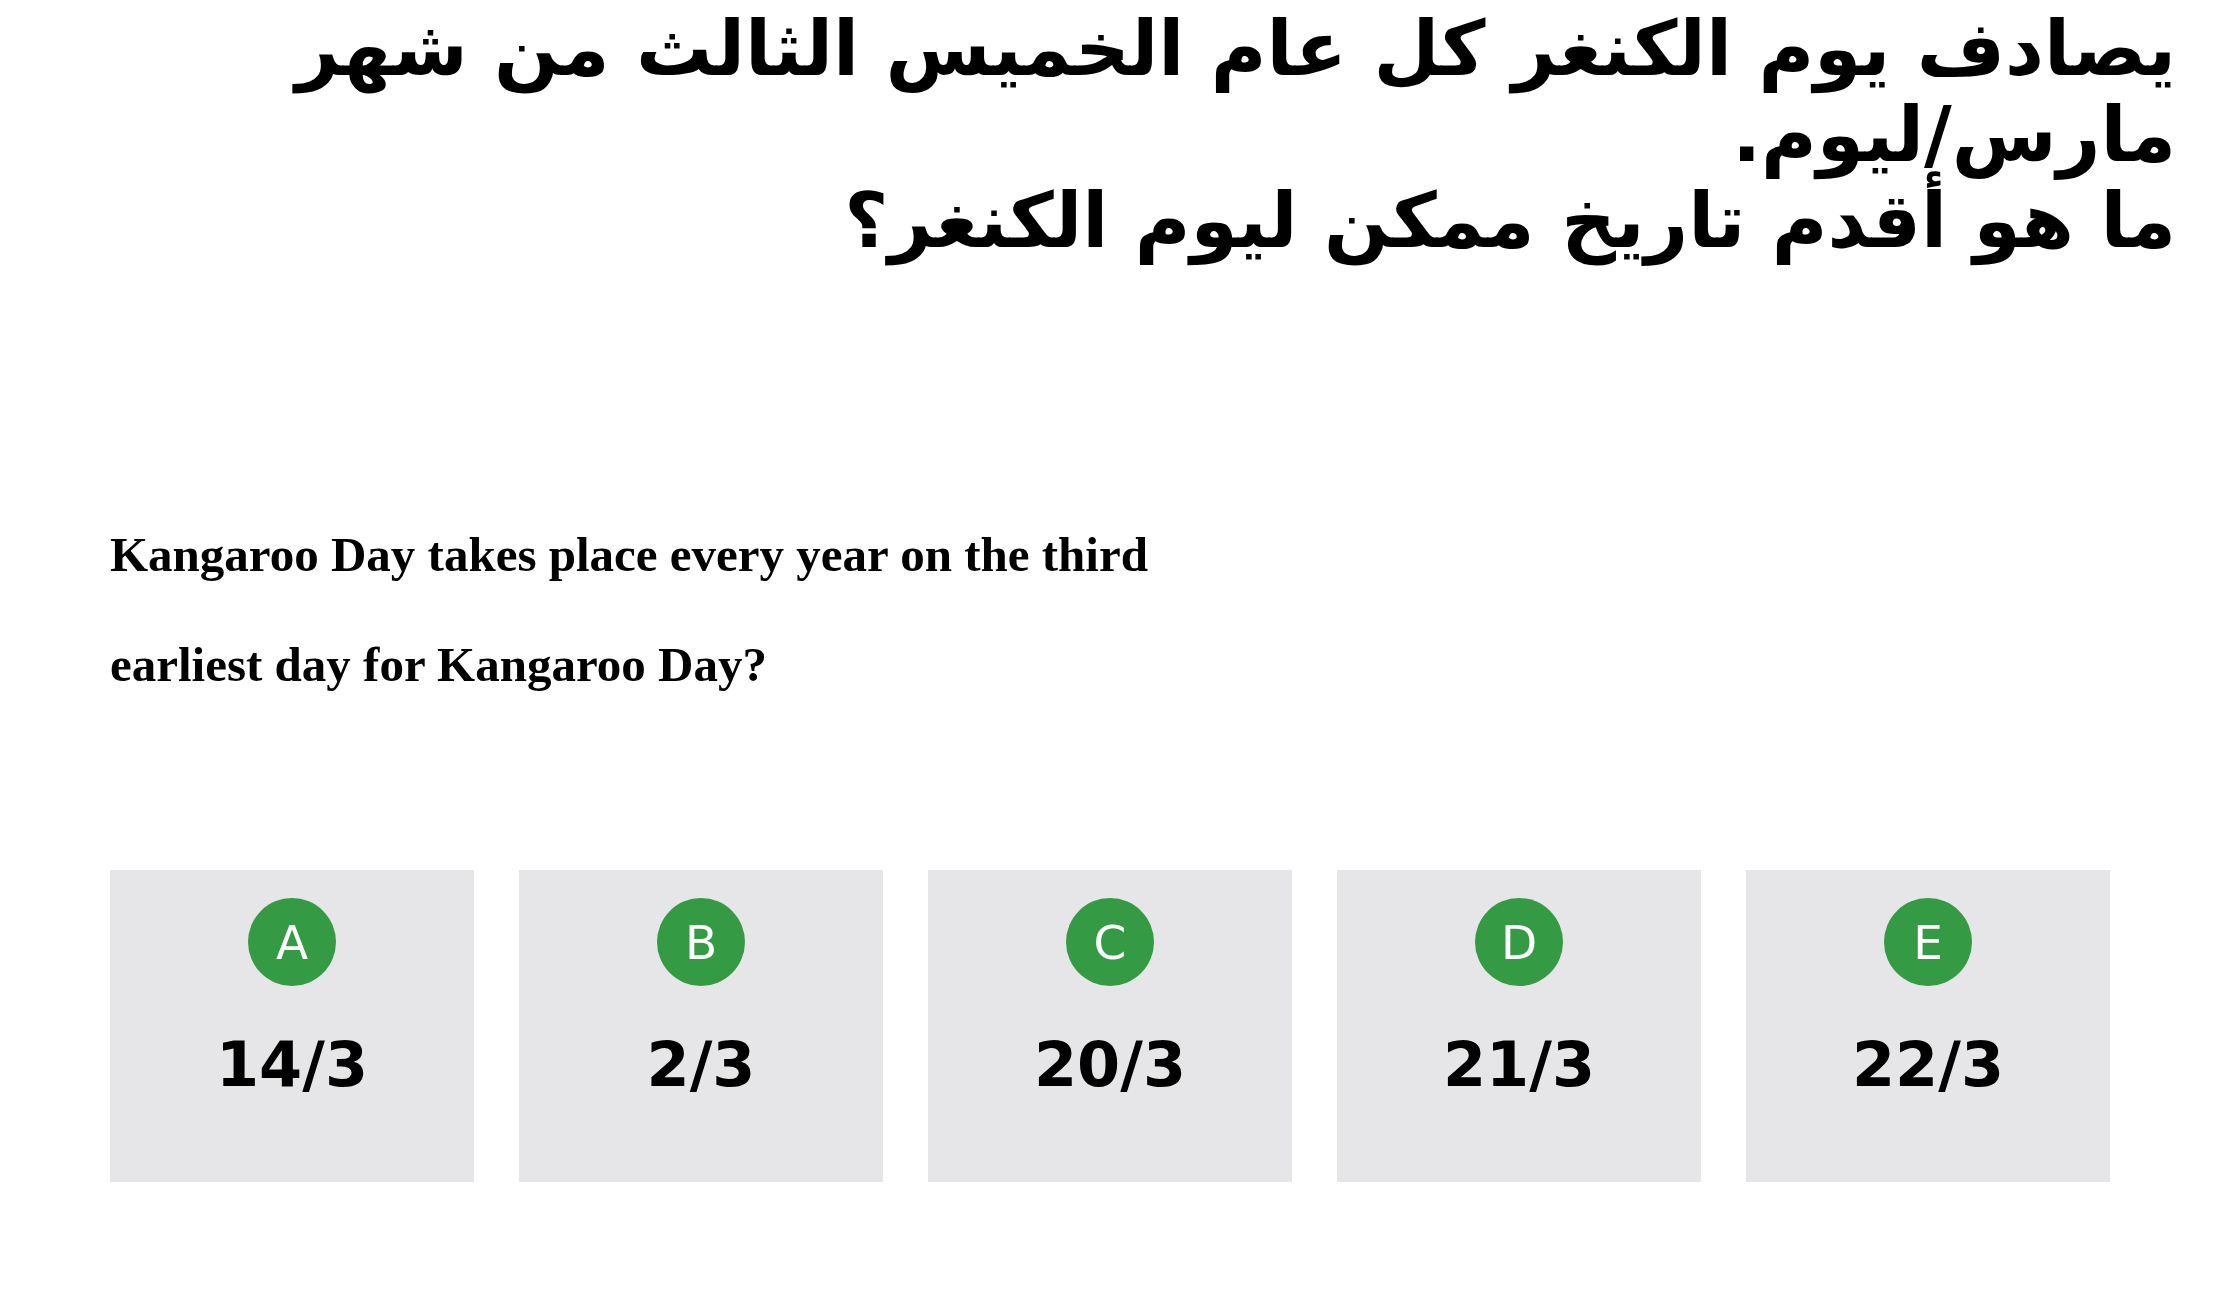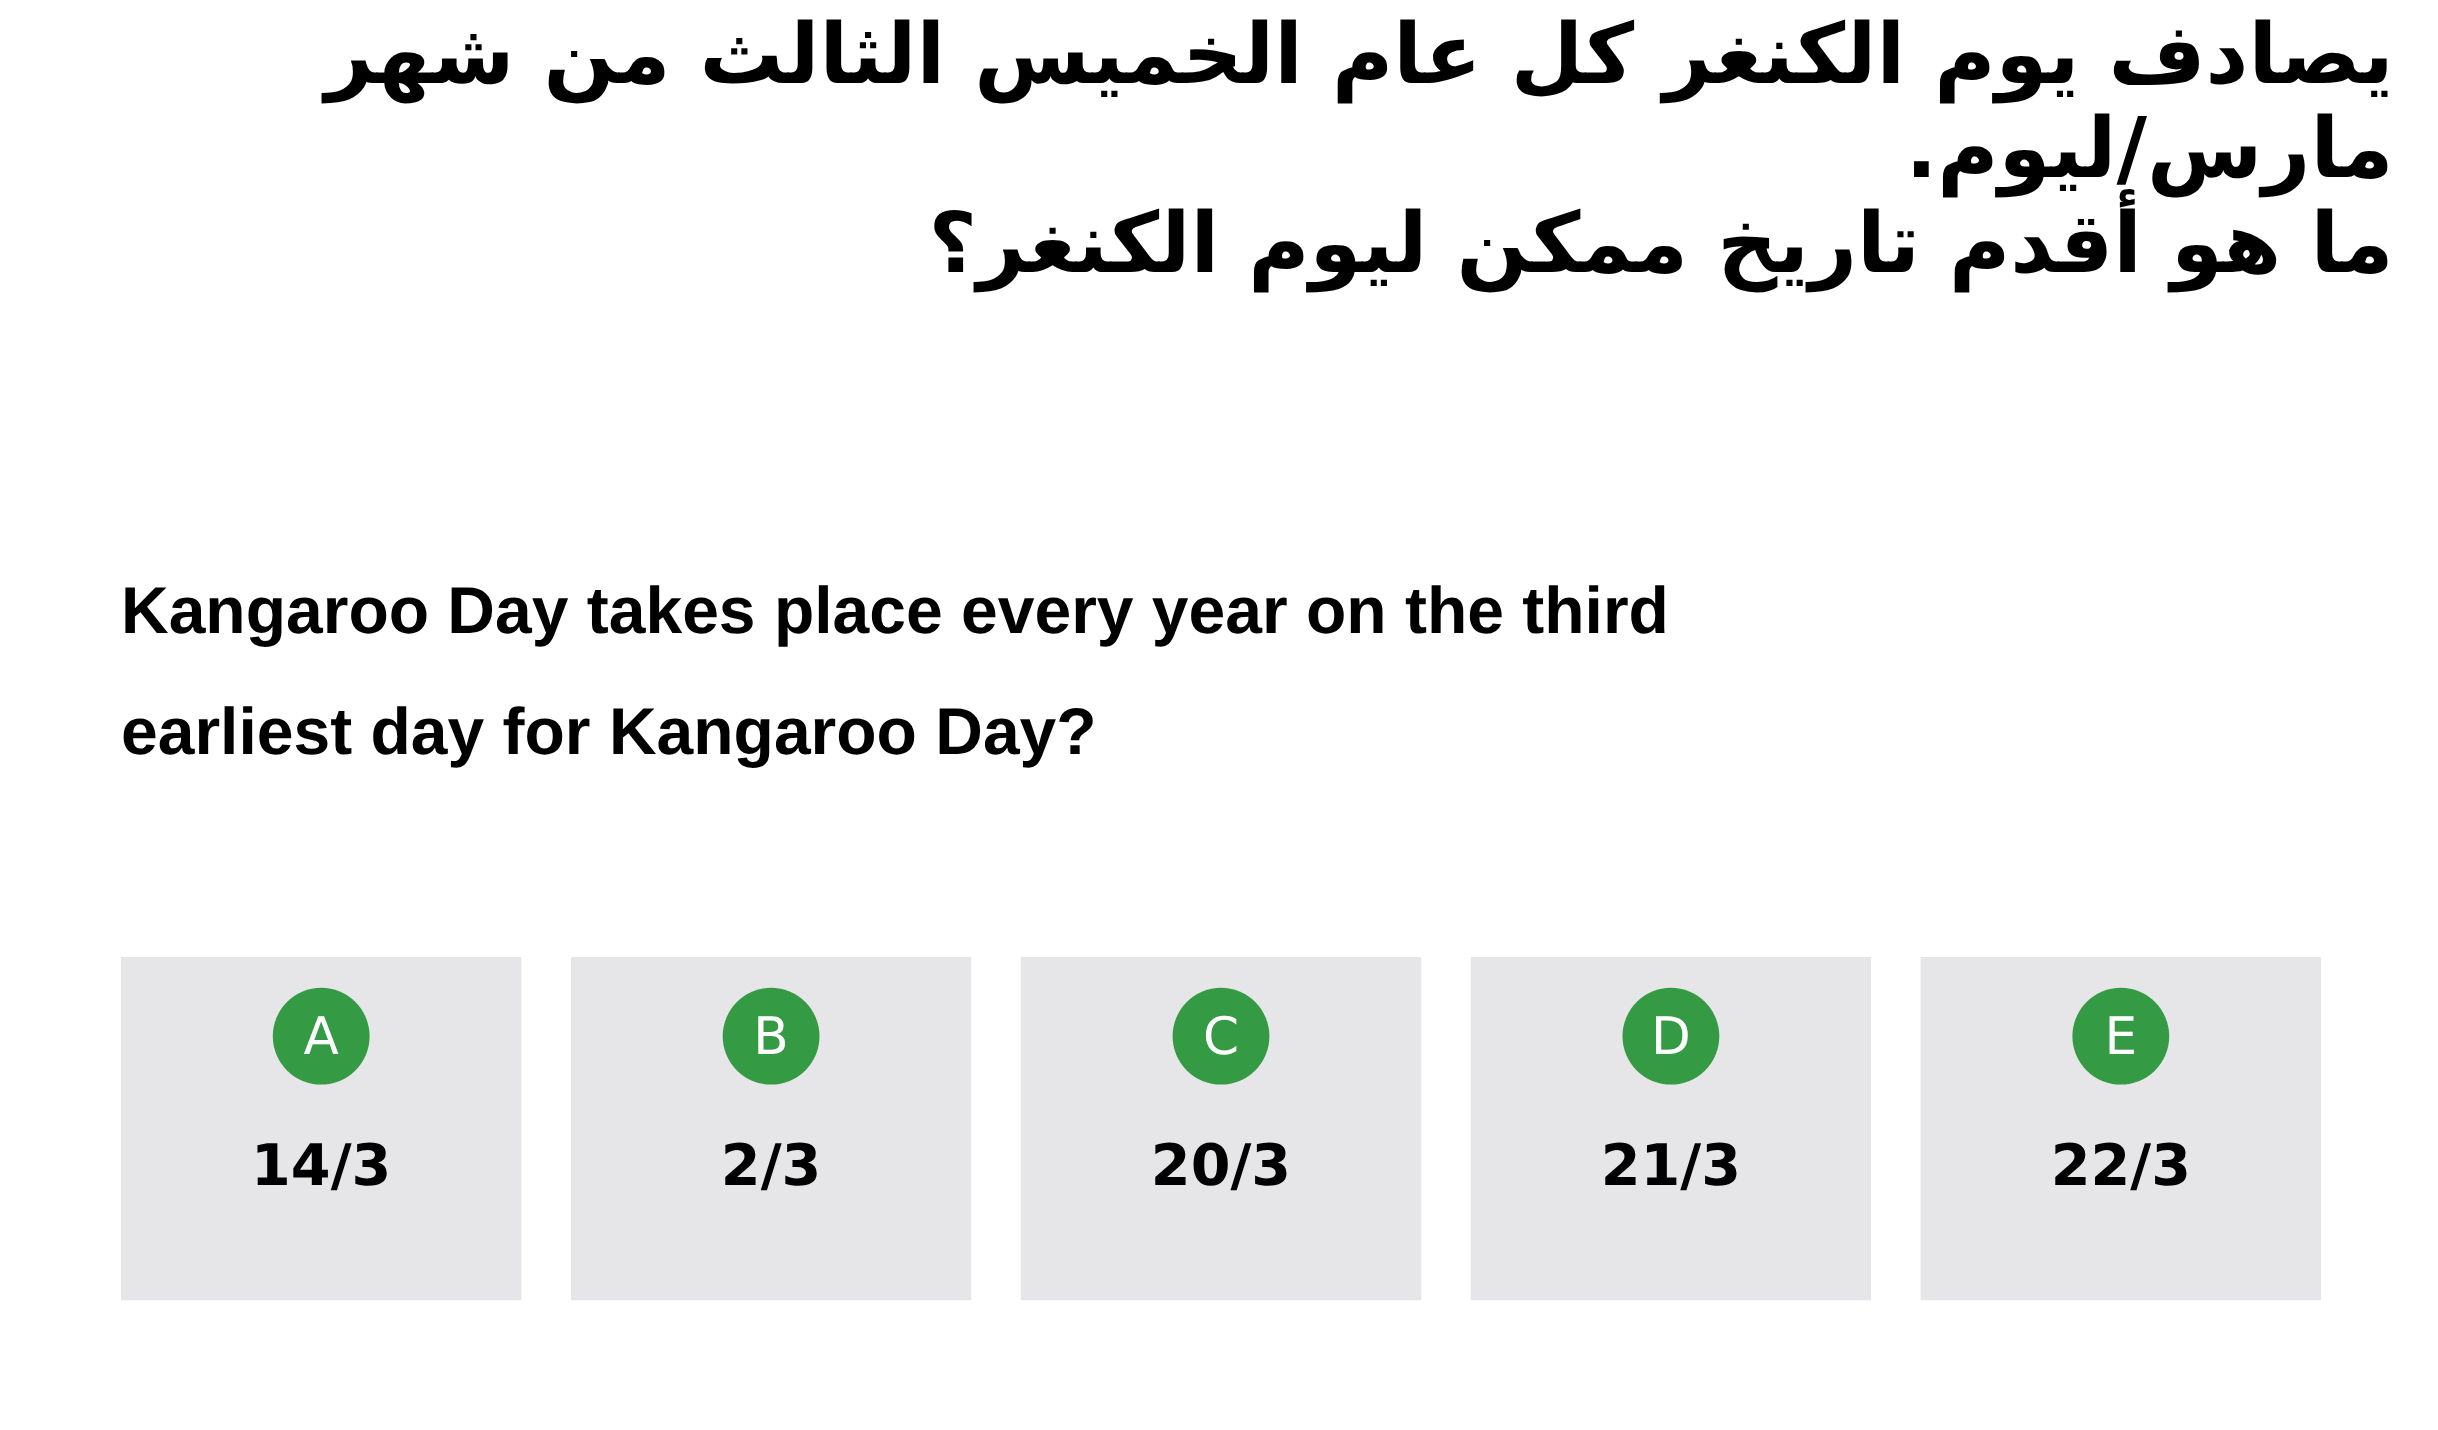--- a/index.html
+++ b/index.html
@@ -46,23 +46,23 @@
   
   .english-block {
     position: absolute;
     left: 110px;
     top: 500px;
     width: 2000px;
     direction: ltr;
     text-align: left;
   }
   .english-line {
-    font-family: Liberation Sans, sans-serif;
+    font-family: Liberation Serif, serif;
     font-weight: bold;
-    font-size: 60px;
+    font-size: 49px;
     line-height: 110px;
     color: #000000;
     white-space: nowrap;
   }
 
   
   .options-row {
     position: absolute;
     left: 110px;
     top: 870px;
@@ -96,21 +96,21 @@
     font-family: "DejaVu Sans", "Liberation Sans", sans-serif;
     font-weight: normal;
     font-size: 47px;
     line-height: 1;
     user-select: none;
   }
   .option-value {
     margin-top: 48px;
     font-family: "DejaVu Sans", "Liberation Sans", sans-serif;
     font-weight: bold;
-    font-size: 52px;
+    font-size: 62px;
     line-height: 1;
     color: #000000;
     white-space: nowrap;
   }
 </style>
 </head>
 <body>
 
 <div class="page">
 

